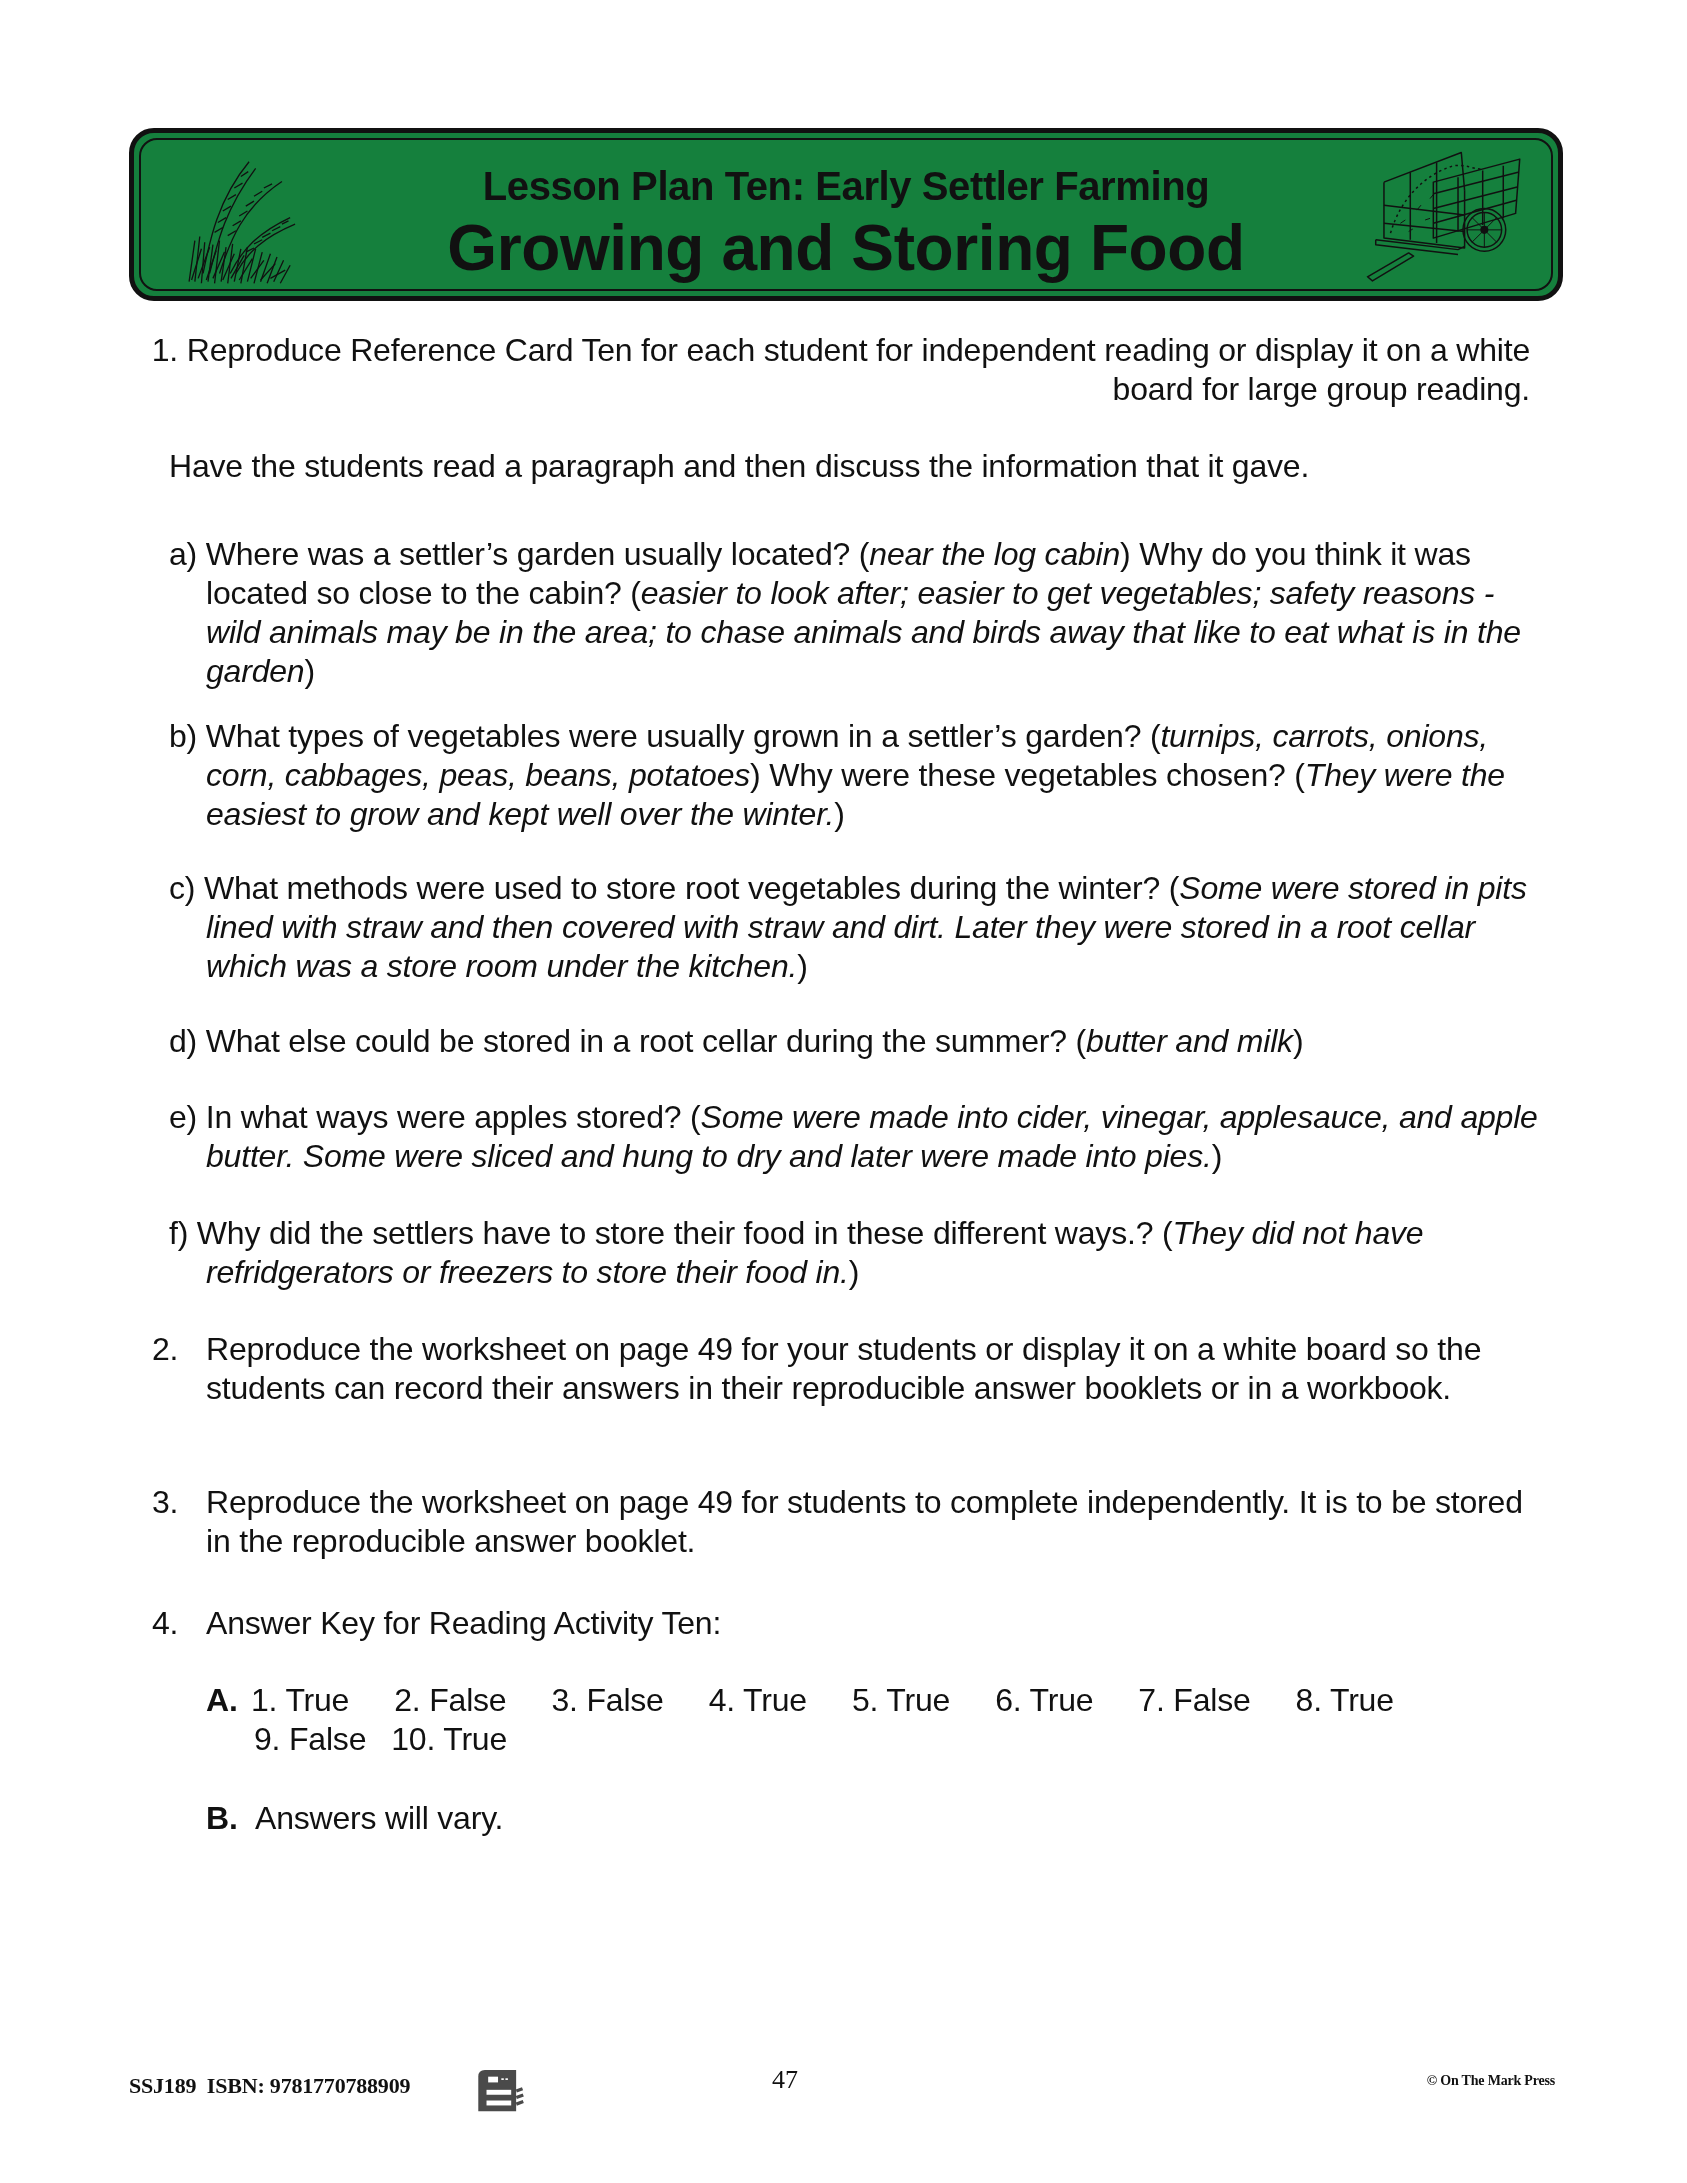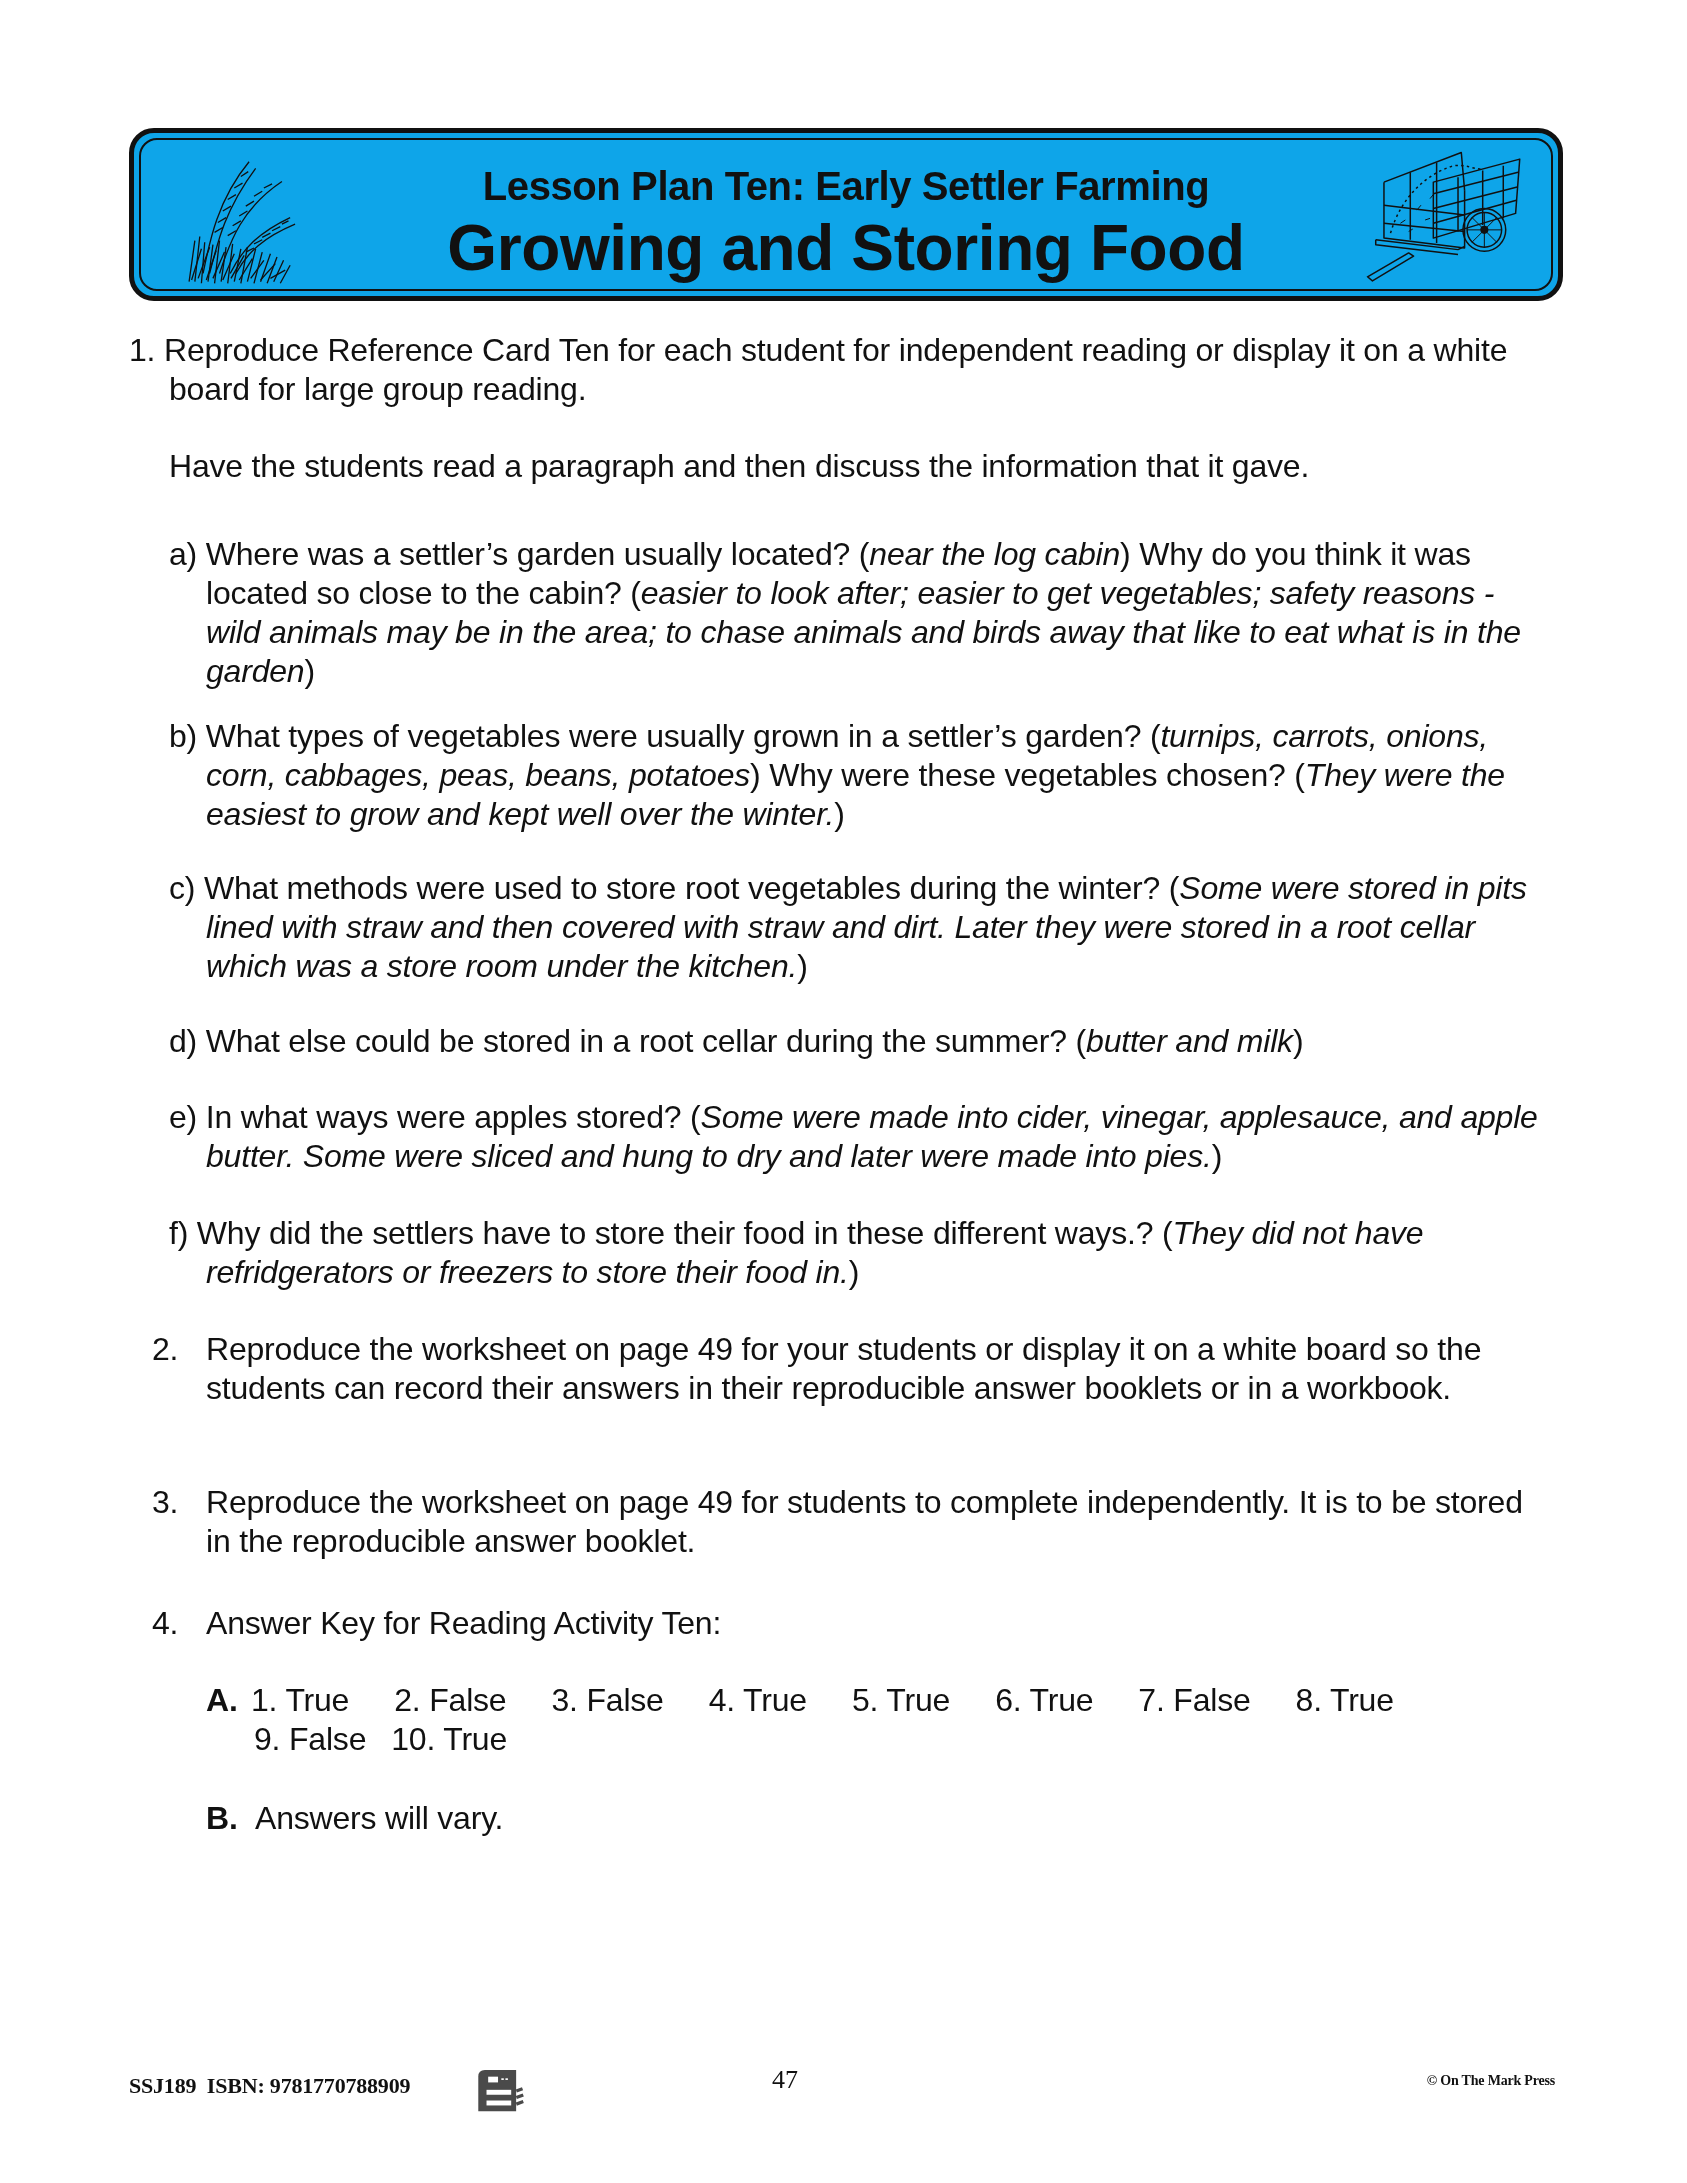--- a/index.html
+++ b/index.html
@@ -19,21 +19,21 @@
   
   .header-box {
     position: absolute;
     left: 129px;
     top: 128px;
     width: 1434px;
     height: 173px;
     border: 5.8px solid #111;
     border-radius: 25px;
     box-sizing: border-box;
-    background: #0ea5e9;
+    background: #15803d;
   }
   .header-inner {
     position: absolute;
     left: 5px; top: 5px; right: 5px; bottom: 5px;
     border: 2.5px solid #111;
     border-radius: 18px;
   }
   .header-title {
     position: absolute;
     left: 0; right: 0;
@@ -83,21 +83,21 @@
     left: 0;
     top: 0;
   }
   .para .txt {
     display: block;
   }
   .para .txt i { font-style: italic; }
 
   
   .item1 {
-    left: 129px; top: 331px; width: 1401px;
+    left: 129px; top: 331px; width: 1401px; text-align: right;
   }
   .item1 .txt { padding-left: 40px; text-indent: -40px; }
 
   .intro-line {
     left: 169px; top: 447px; width: 1368px;
   }
 
   
   .subq {
     left: 169px; width: 1376px;

